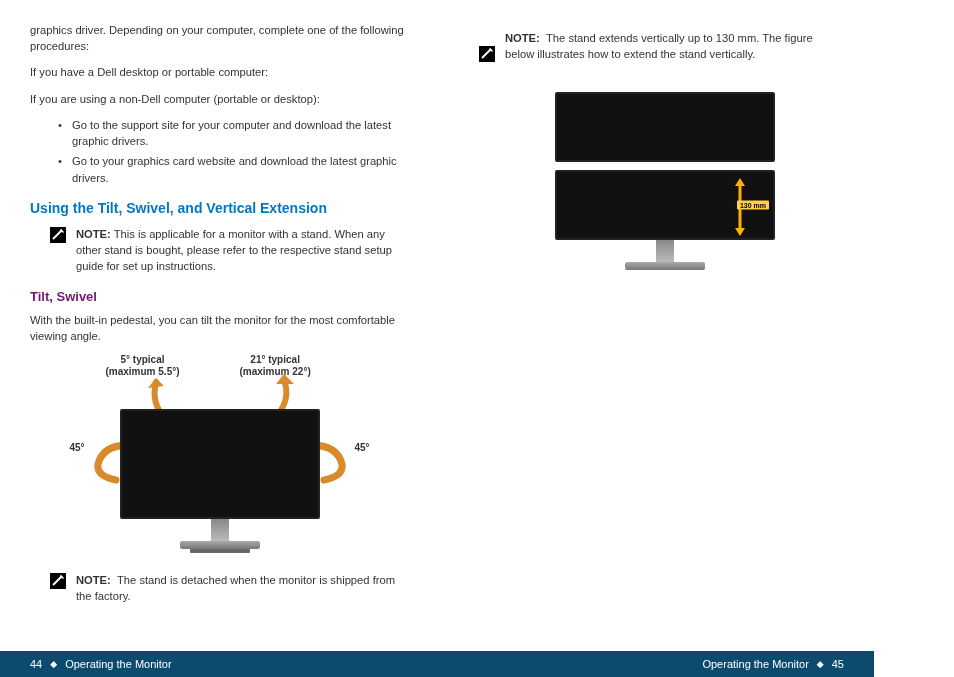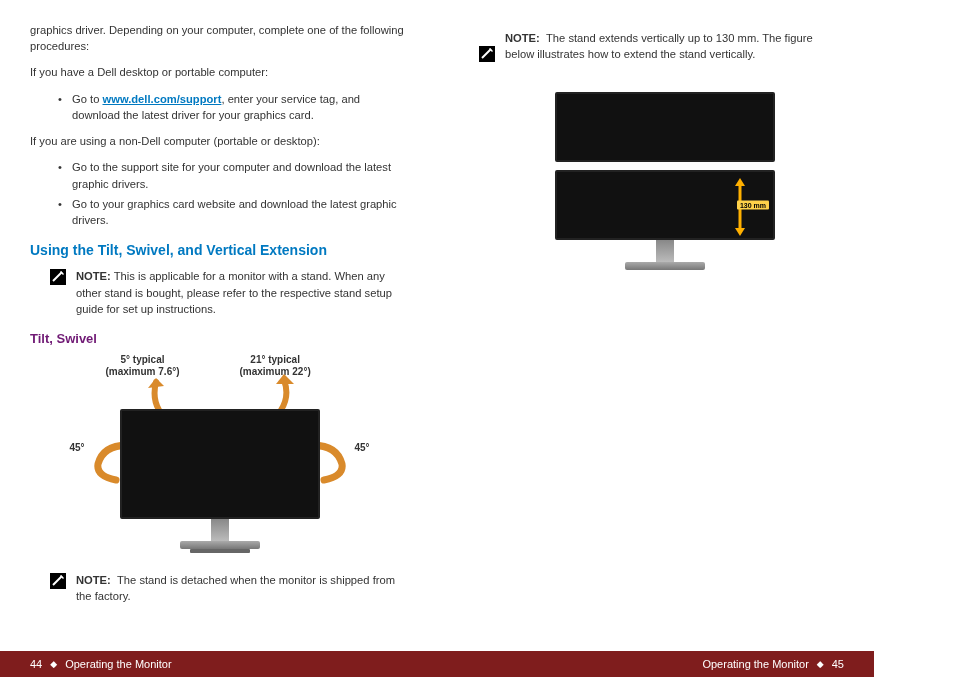--- a/index.html
+++ b/index.html
@@ -15,21 +15,21 @@
   ul li { position: relative; padding-left: 14px; margin-bottom: 4px; }
   ul li::before { content: "•"; position: absolute; left: 0; top: 0; }
   a { color: #0079c1; text-decoration: underline; font-weight: 600; }
   .note-row { display: flex; align-items: flex-start; gap: 10px; margin: 8px 0 10px 20px; }
   .note-row-wide { display: flex; align-items: flex-end; gap: 10px; margin: 8px 0 10px 14px; }
   .note-icon { flex: 0 0 auto; width: 16px; height: 16px; margin-top: 1px; }
   .note-text { flex: 1; font-size: 11.2px; line-height: 1.45; }
   .note-label { font-weight: 700; }
   .mb { margin-bottom: 10px; }
   .intro-gap { margin-bottom: 10px; }
-  .footer { position: absolute; left: 0; right: 0; bottom: 0; height: 26px; background: #7f1d1d; color: #fff; display: flex; align-items: center; font-size: 11px; padding: 0 30px; }
+  .footer { position: absolute; left: 0; right: 0; bottom: 0; height: 26px; background: #0c4a6e; color: #fff; display: flex; align-items: center; font-size: 11px; padding: 0 30px; }
   .footer-left { justify-content: flex-start; }
   .footer-right { justify-content: flex-end; }
   .footer .dia { margin: 0 8px; font-size: 9px; }
   
   .fig1 { position: relative; width: 300px; height: 210px; margin: 4px auto 8px auto; }
   .fig1 .lbl { position: absolute; font-size: 10px; font-weight: 700; text-align: center; line-height: 1.2; white-space: nowrap; }
   .fig1 .lbl-l { left: 36px; top: 0; }
   .fig1 .lbl-r { left: 170px; top: 0; }
   .fig1 .ang { position: absolute; font-size: 10px; font-weight: 700; }
   .fig1 .ang-l { left: 0; top: 88px; }
@@ -54,25 +54,20 @@
 </style>
 </head>
 <body>
 
 <div class="page">
 
   <div class="col col-left">
     <p class="intro-gap">graphics driver. Depending on your computer, complete one of the following procedures:</p>
 
     <p class="mb">If you have a Dell desktop or portable computer:</p>
-    <ul>
-      <li>
-        <span>Go to </span><a href="#">www.dell.com/support</a><span>, enter your service tag, and download the latest driver for your graphics card.</span>
-      </li>
-    </ul>
 
     <p class="mb">If you are using a non-Dell computer (portable or desktop):</p>
     <ul>
       <li>Go to the support site for your computer and download the latest graphic drivers.</li>
       <li>Go to your graphics card website and download the latest graphic drivers.</li>
     </ul>
 
     <div class="h2">Using the Tilt, Swivel, and Vertical Extension</div>
 
     <div class="note-row">
@@ -82,25 +77,26 @@
             <path d="M3 12 L12 3" stroke="#fff" stroke-width="2"></path>
             <path d="M11 2 L14 5 L13 6 L10 3 Z" fill="#fff"></path>
           </svg>
       </span>
       <div class="note-text">
         <span class="note-label">NOTE:</span><span> This is applicable for a monitor with a stand. When any other stand is bought, please refer to the respective stand setup guide for set up instructions.</span>
       </div>
     </div>
 
     <div class="h3">Tilt, Swivel</div>
+    <p class="mb">With the built-in pedestal, you can tilt the monitor for the most comfortable viewing angle.</p>
 
     <div class="fig1">
       <div class="lbl lbl-l">
         <span>5° typical</span><br>
-        <span>(maximum 7.6°)</span>
+        <span>(maximum 5.5°)</span>
       </div>
       <div class="lbl lbl-r">
         <span>21° typical</span><br>
         <span>(maximum 22°)</span>
       </div>
       <div class="ang ang-l">45°</div>
       <div class="ang ang-r">45°</div>
 
       <div class="arr" style="left:74px; top:22px;">
         <svg width="30" height="36">

